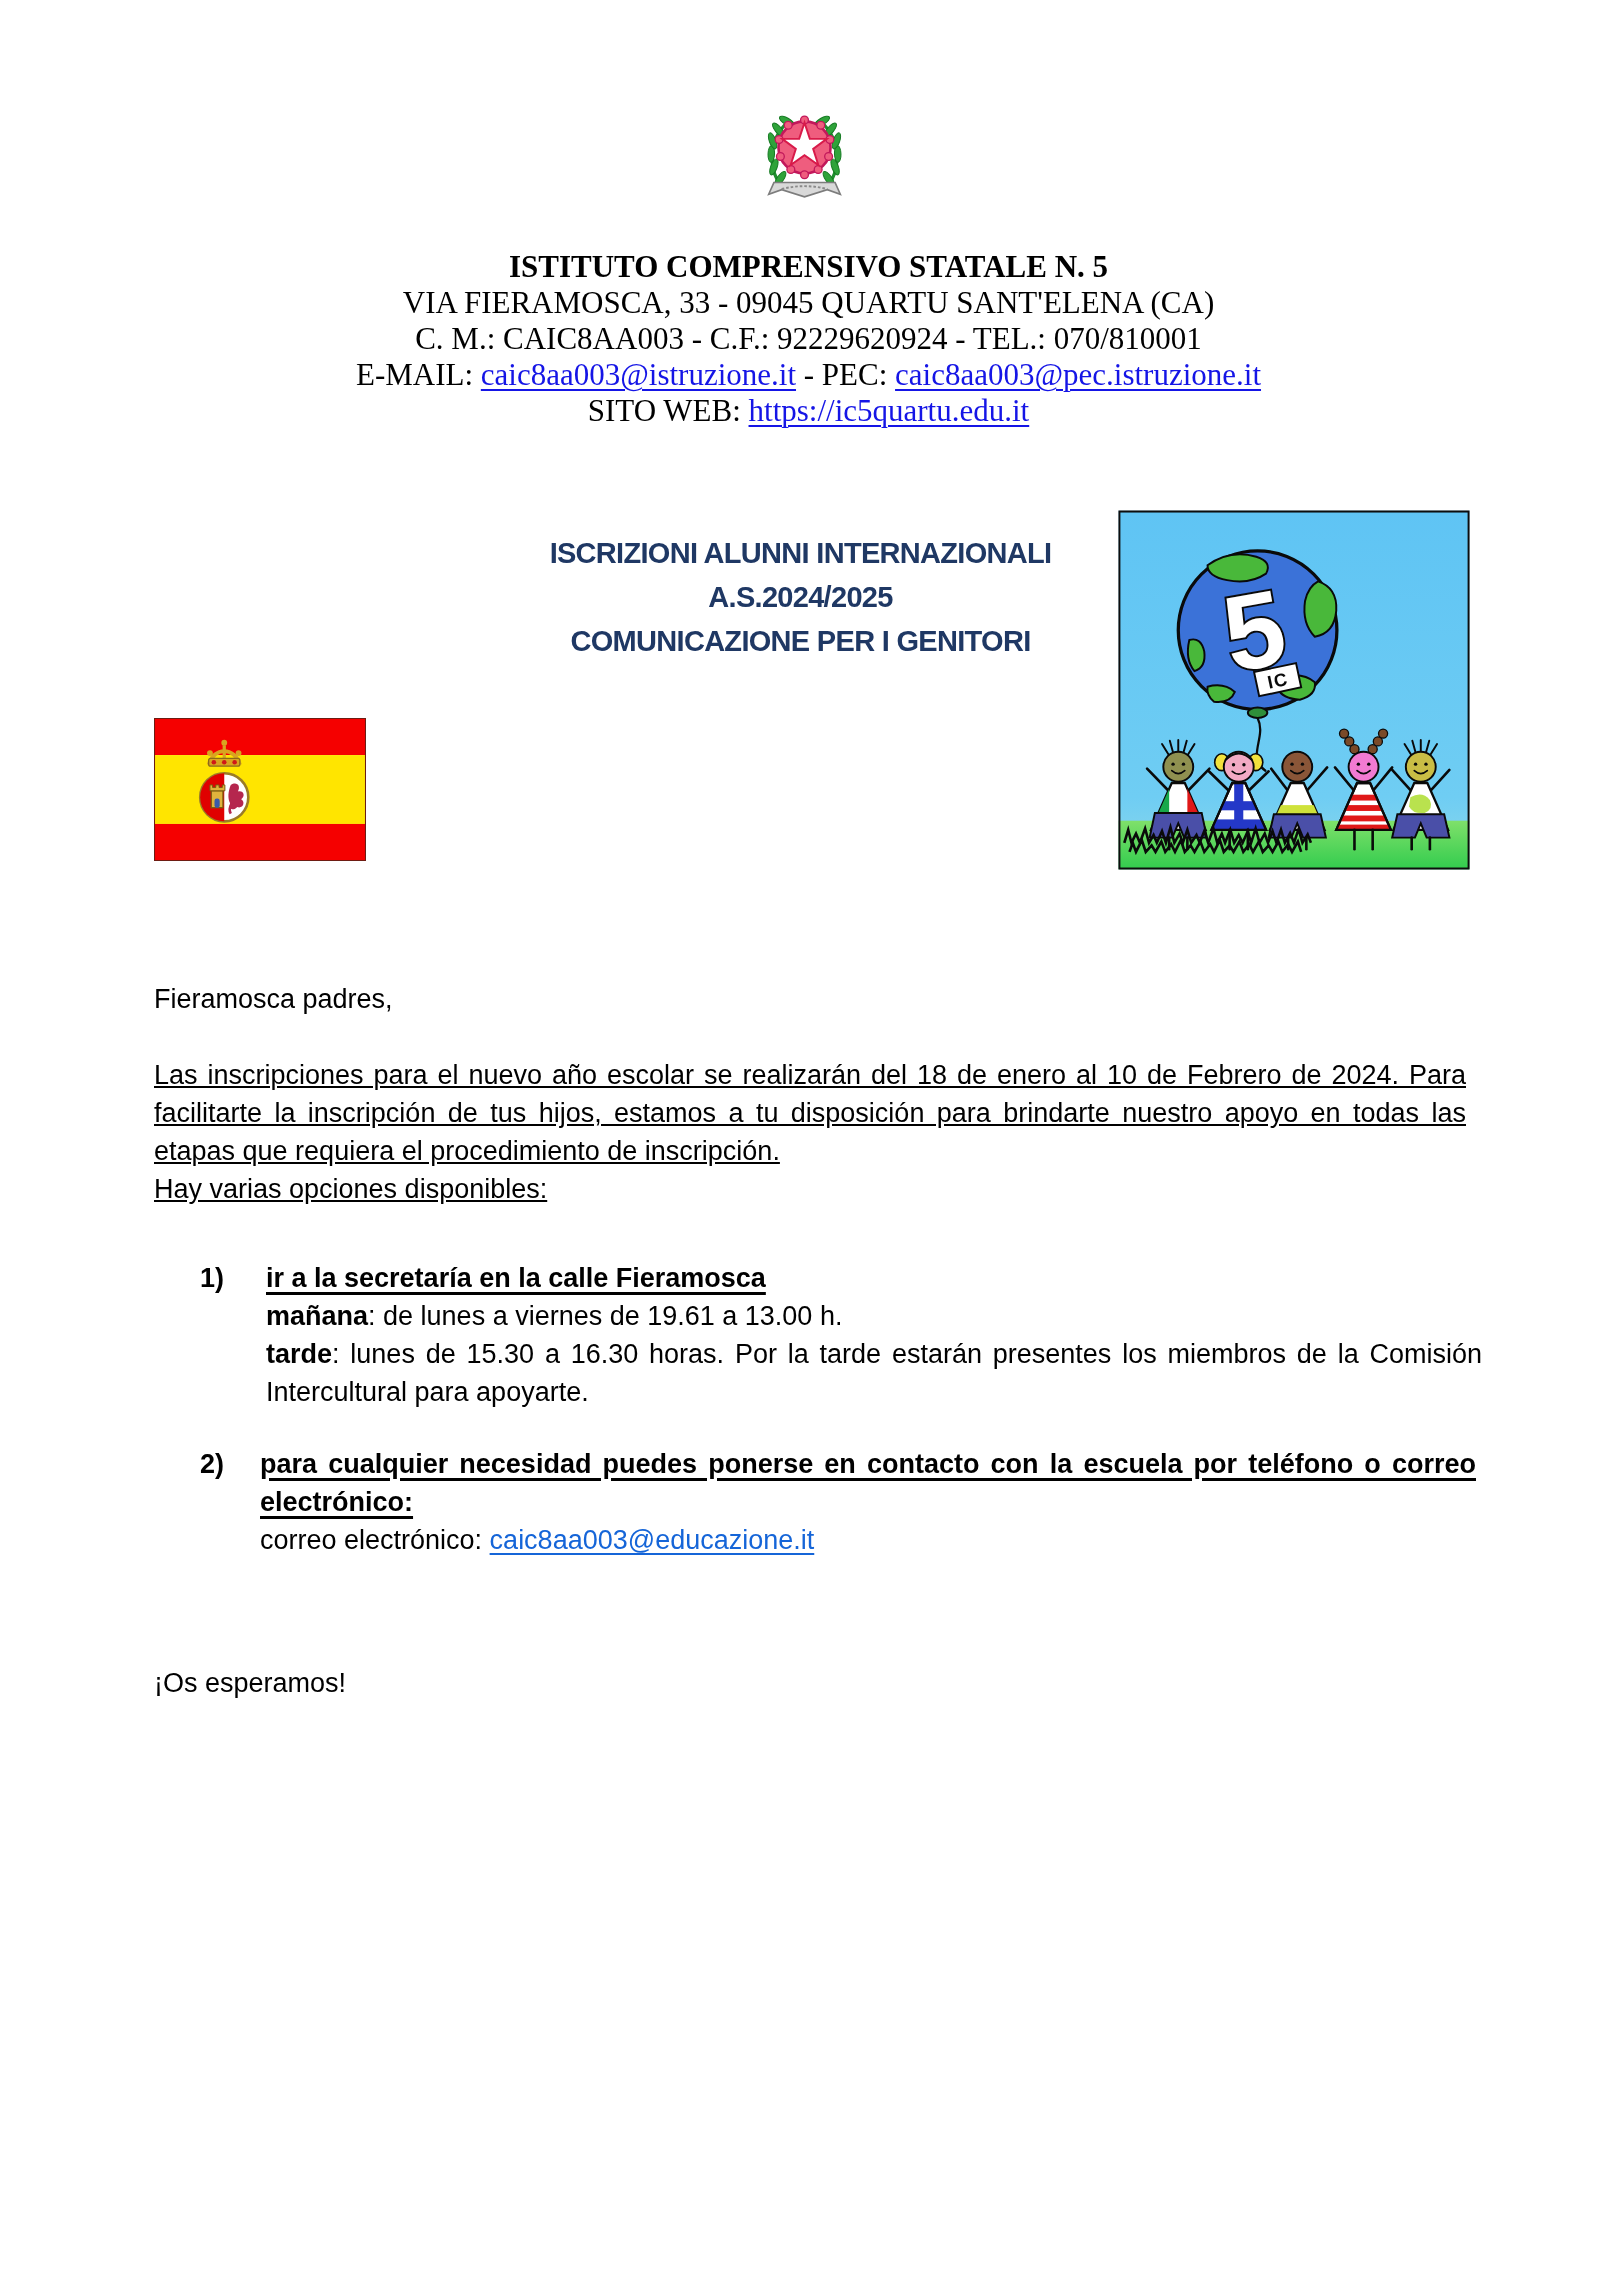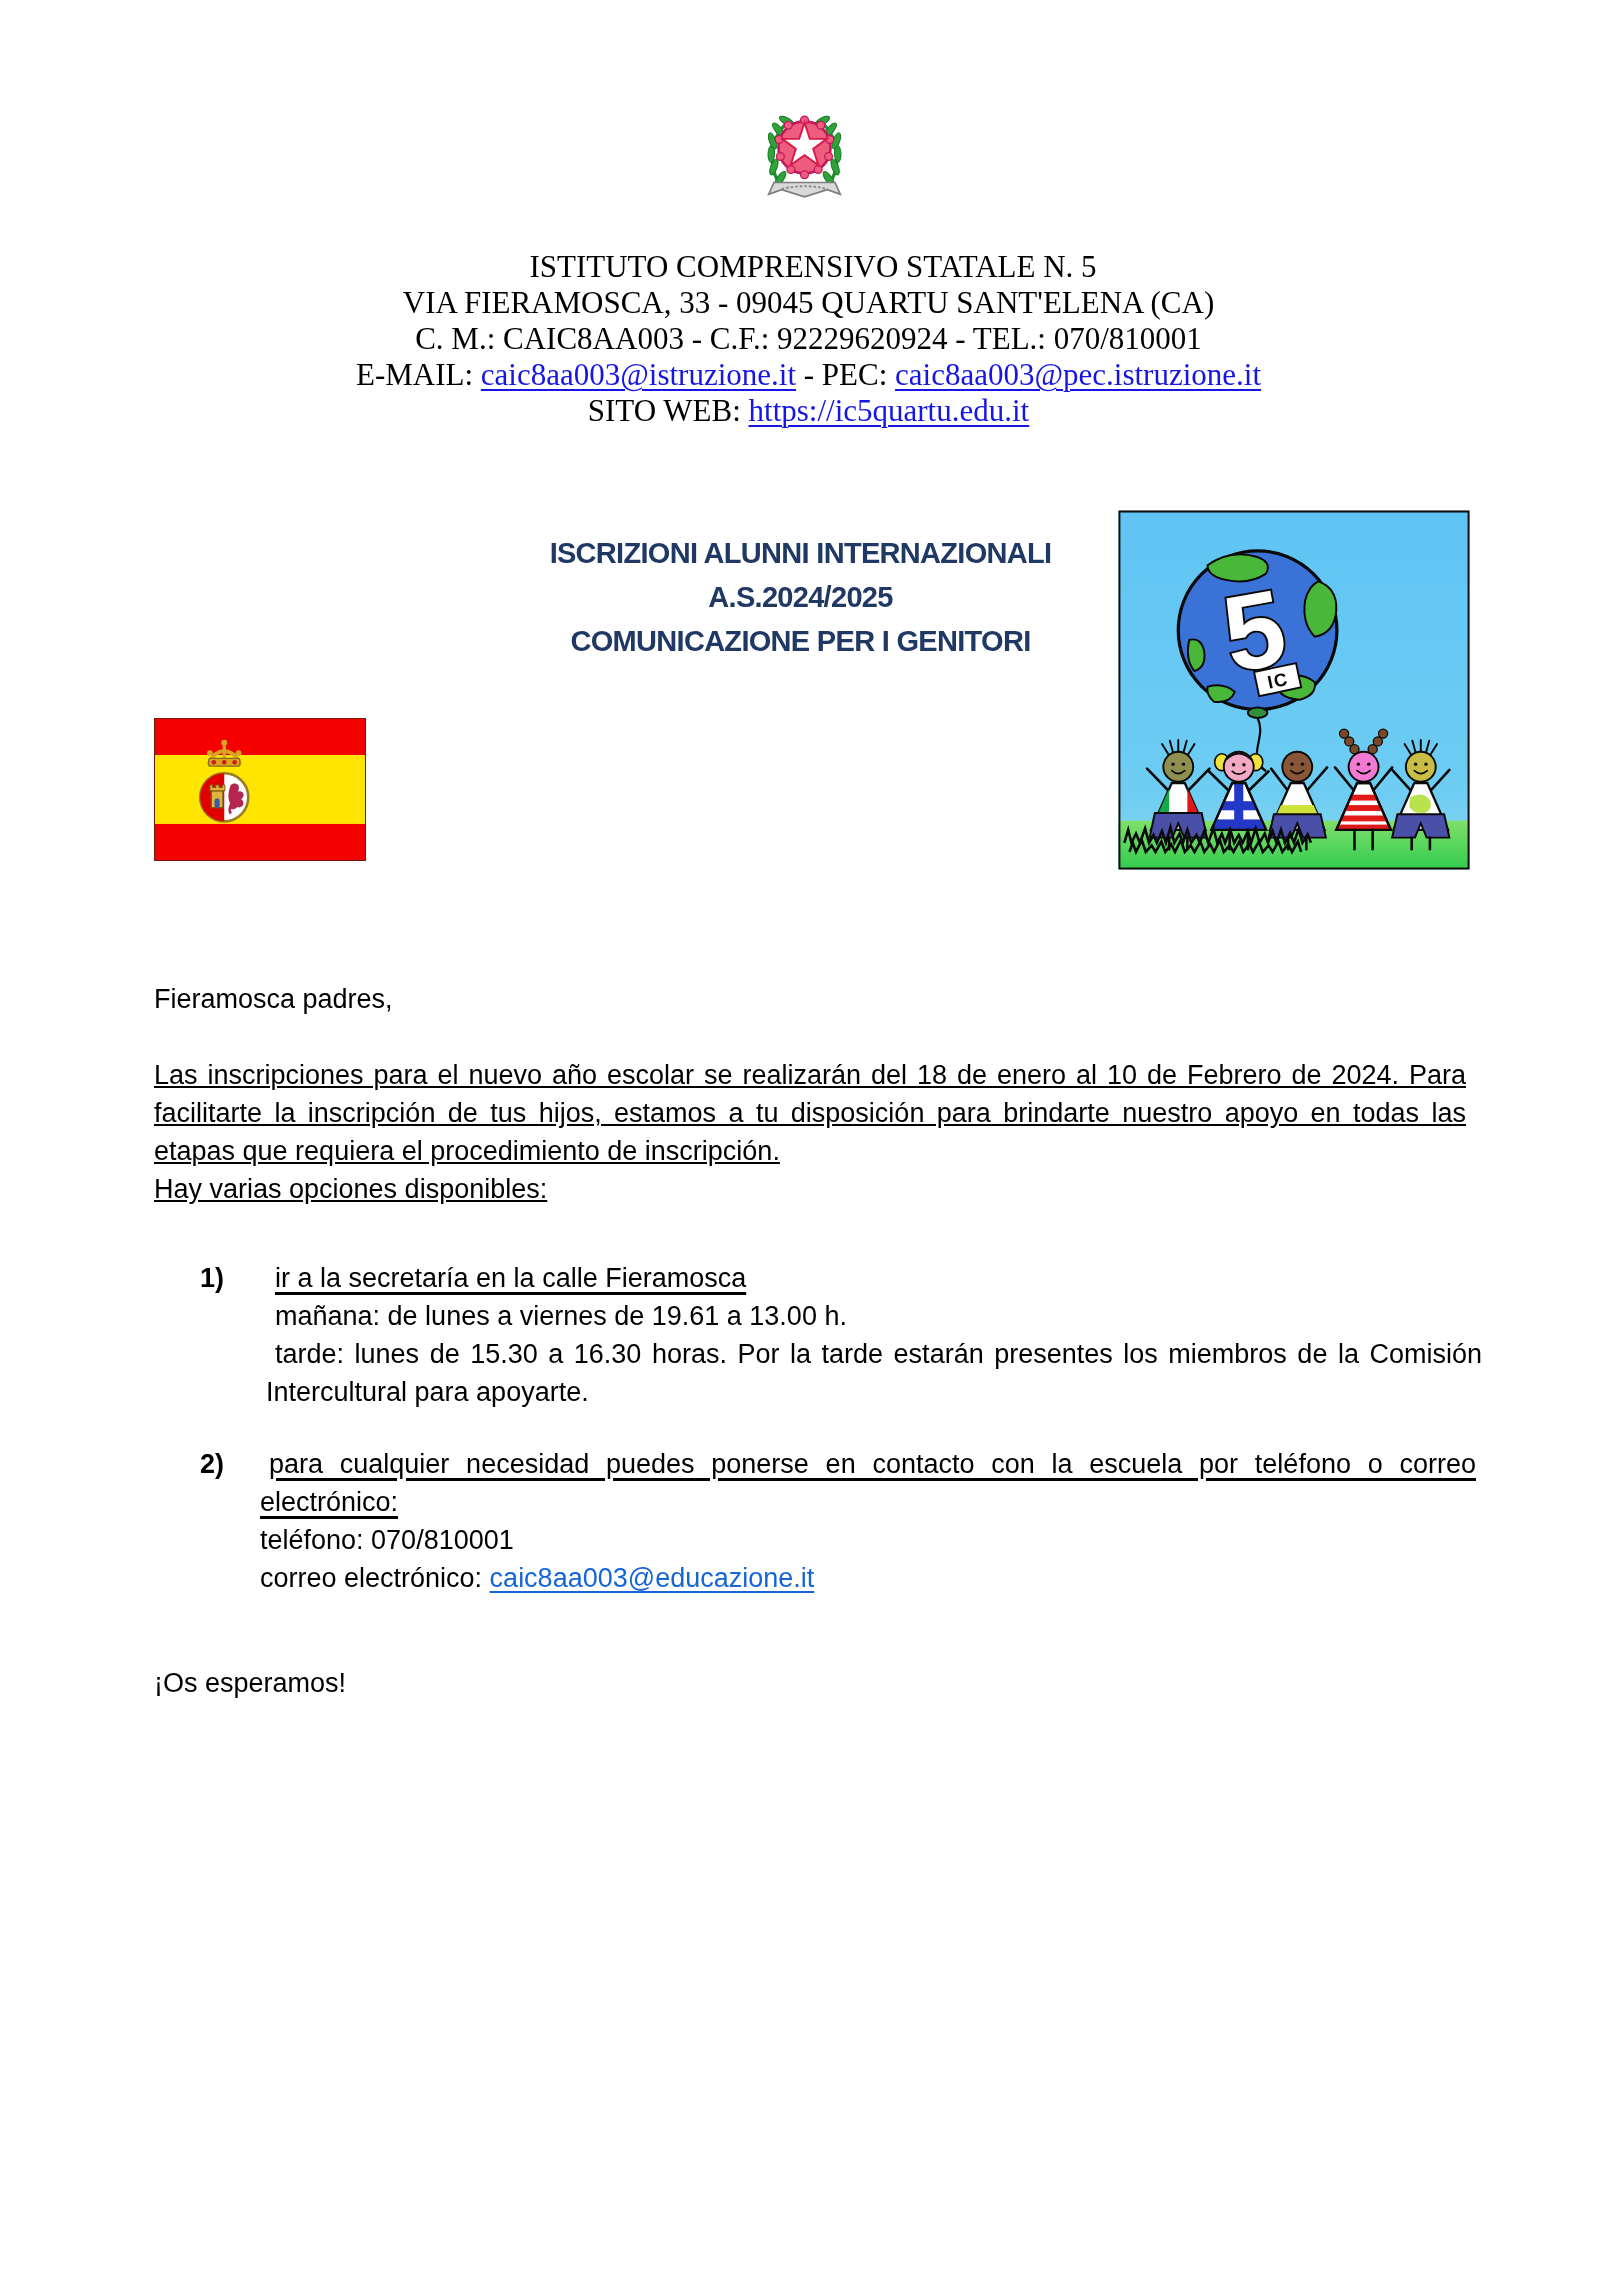--- a/index.html
+++ b/index.html
@@ -2,21 +2,21 @@
 <html style="font-size:10.4px"><head>
 <meta charset="utf-8">
 <style>
   html,body{margin:0;padding:0;background:#ffffff;}
   .page{position:relative;width:1617px;height:2284px;background:#ffffff;overflow:hidden;
         font-family:"Liberation Sans",sans-serif;color:#000;}
   
   .hdr{position:absolute;left:0;top:249px;width:1617px;text-align:center;
        font-family:"Liberation Serif",serif;font-size:31px;line-height:36px;}
   .hdr-line{display:block;}
-  .bold{font-weight:normal;padding-left:9px;}
+  .bold{font-weight:bold;}
   a.lnk{color:#1515e6;text-decoration:underline;text-decoration-thickness:2px;text-underline-offset:3.9px;cursor:pointer;}
   a.lnk2{color:#1565d8;text-decoration:underline;text-decoration-thickness:2px;text-underline-offset:3.9px;cursor:pointer;}
   
   .doc-title{position:absolute;left:0;top:489px;width:1601px;text-align:center;
        font-weight:bold;font-size:29px;line-height:44px;color:#1f3864;letter-spacing:-0.7px;margin-top:42px;}
   .doc-title span{display:block;}
   
   .emblem{position:absolute;left:762px;top:107px;width:85px;height:99px;}
   .school-logo{position:absolute;left:1110px;top:503px;width:368px;height:376px;}
   .spain-flag{position:absolute;left:154px;top:718px;width:212px;height:143px;}
@@ -309,21 +309,20 @@
   <span class="bt marker m1">1)</span>
   <div class="bt c1">
     <p><span class="bold u">ir a la secretaría en la calle Fieramosca</span></p>
     <p><span class="bold">mañana</span><span>: de lunes a viernes de 19.61 a 13.00 h.</span></p>
     <p class="just"><span class="bold">tarde</span><span>: lunes de 15.30 a 16.30 horas. Por la tarde estarán presentes los miembros de la Comisión Intercultural para apoyarte.</span></p>
   </div>
 
   <span class="bt marker m2">2)</span>
   <div class="bt c2">
     <p class="just"><span class="bold u">para cualquier necesidad puedes ponerse en contacto con la escuela por teléfono o correo electrónico:</span></p>
-    <p>teléfono: 070/810001</p>
     <p><span>correo electrónico: </span><a class="lnk2">caic8aa003@educazione.it</a></p>
   </div>
 
   <p class="bt closing">¡Os esperamos!</p>
 
 
 </div>
 
 
 </body></html>

